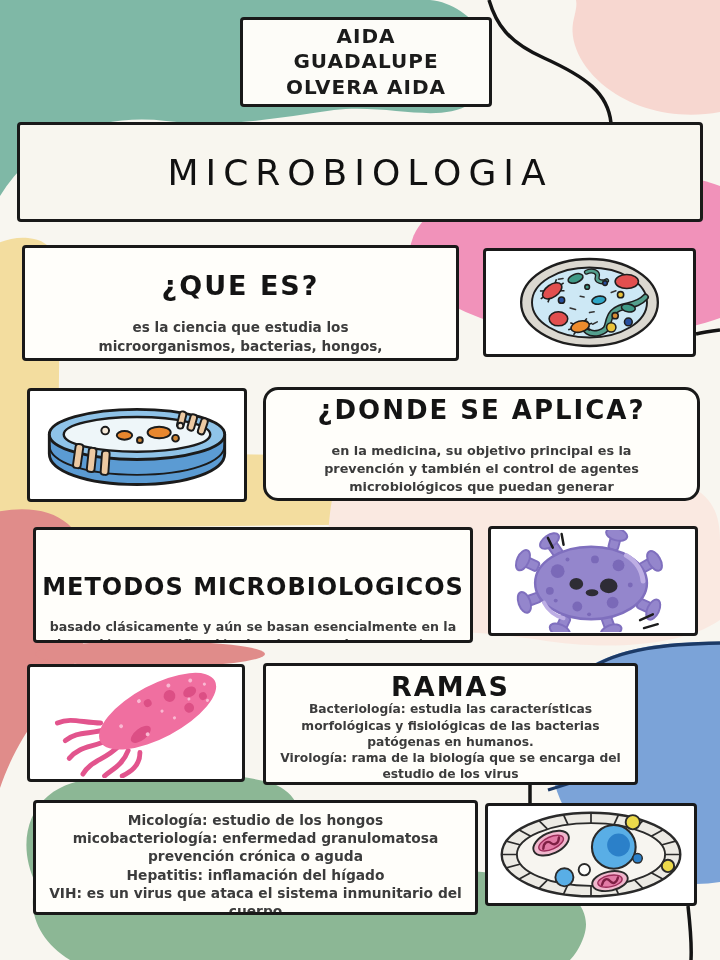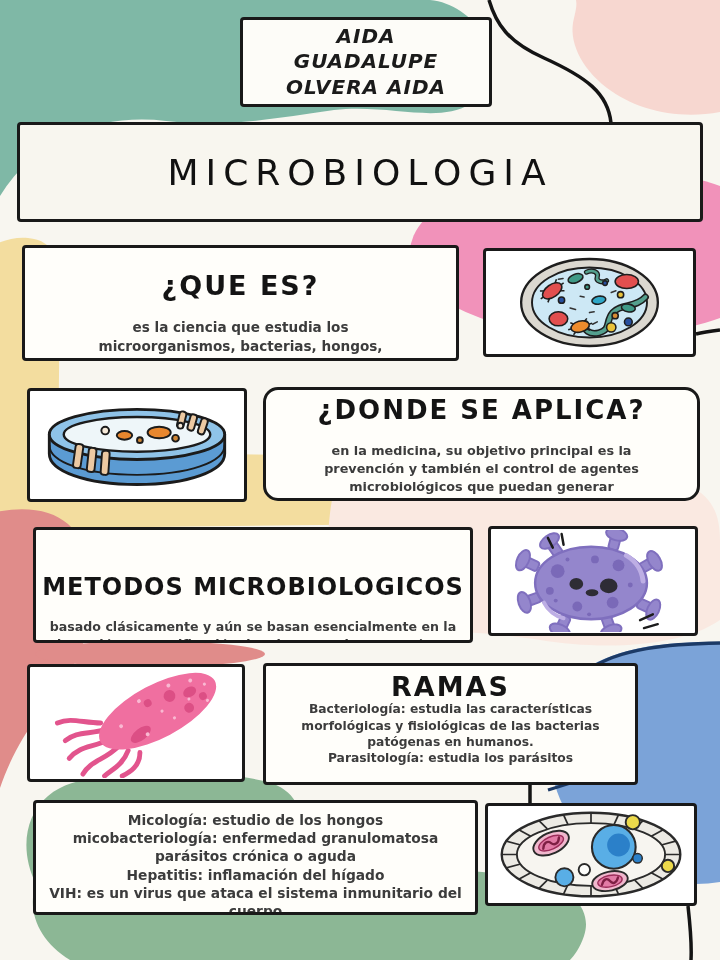--- a/index.html
+++ b/index.html
@@ -12,21 +12,21 @@
   .panel{
     position:absolute;box-sizing:border-box;
     background:#fffefa;border:3px solid #191919;border-radius:4px;
     text-align:center;overflow:hidden;
   }
   .ill{display:flex;align-items:center;justify-content:center;background:#ffffff;}
   .ill svg{display:block;}
   .author-box{
     left:240px;top:17px;width:252px;height:90px;
     display:flex;flex-direction:column;justify-content:center;
-    font-style:italic;font-weight:bold;font-size:20px;line-height:1.28;
+    font-weight:bold;font-size:20px;line-height:1.28;
     letter-spacing:1px;color:#1b1b1b;background:#fdfcf8;
   }
   .title-box{
     left:17px;top:122px;width:686px;height:100px;
     display:flex;align-items:center;justify-content:center;
     background:#f8f6ef;
   }
   .title-box h1{
     margin:0;font-size:36px;font-weight:400;letter-spacing:7px;color:#111;
     font-family:"DejaVu Sans","Liberation Sans",sans-serif;
@@ -262,26 +262,27 @@
           <circle cx="34" cy="4" r="1.5"></circle>
           <circle cx="50" cy="14" r="1.6"></circle>
       </g>
     </g>
   </svg>
 </div>
 
 <div class="panel ramas">
   <div class="hsec">RAMAS</div>
   <p>Bacteriología: estudia las características morfológicas y fisiológicas de las bacterias patógenas en humanos.</p>
+  <p>Virología: rama de la biología que se encarga del estudio de los virus</p>
   <p>Parasitología: estudia los parásitos</p>
 </div>
 
 <div class="panel micologia">
   <p>Micología: estudio de los hongos</p>
-  <p>micobacteriología: enfermedad granulomatosa parásitos crónica o aguda</p>
+  <p>micobacteriología: enfermedad granulomatosa prevención crónica o aguda</p>
   <p>Hepatitis: inflamación del hígado</p>
   <p>VIH:  es un virus que ataca el sistema inmunitario del cuerpo</p>
 </div>
 
 <div class="panel ill cell-box">
   <svg width="206" height="95" viewBox="0 0 208 100">
     <ellipse cx="104" cy="50" rx="94" ry="44" fill="#eceae4" stroke="#2a2a2a" stroke-width="2.5"></ellipse>
     <g stroke="#2a2a2a" stroke-width="1.8">
       <line x1="182" y1="50" x2="198" y2="50"></line>
         <line x1="178" y1="60" x2="193" y2="64"></line>

